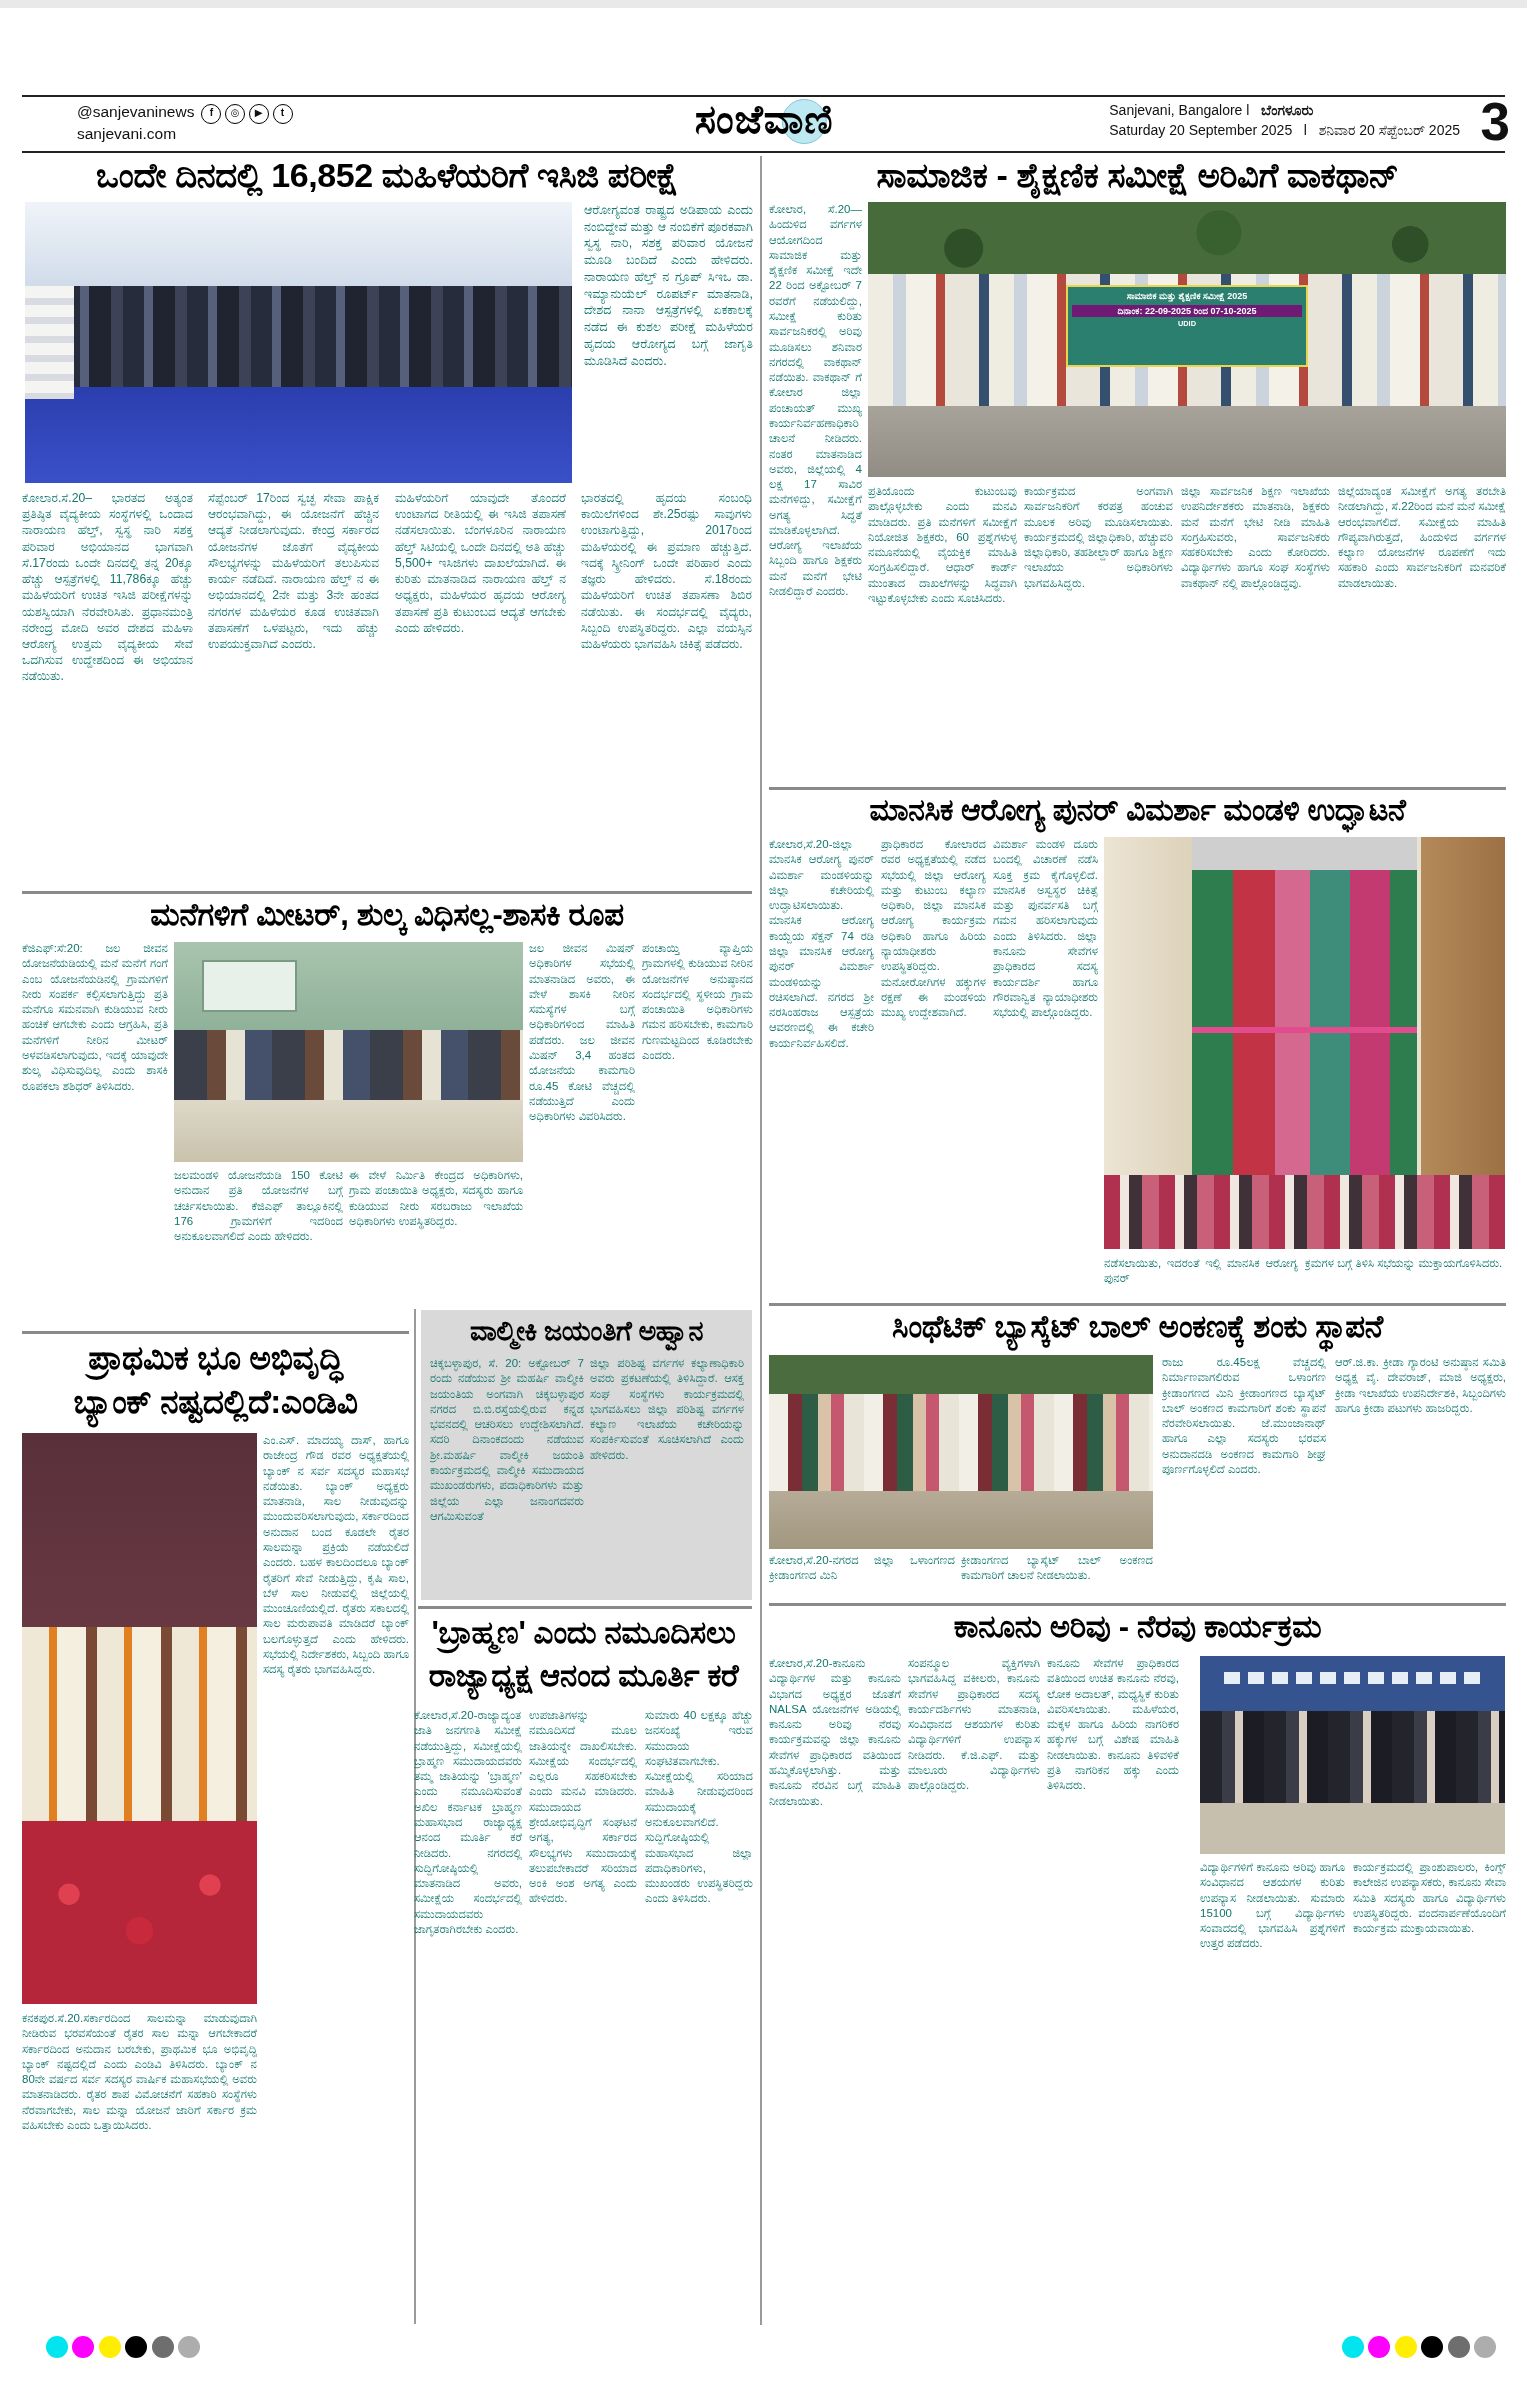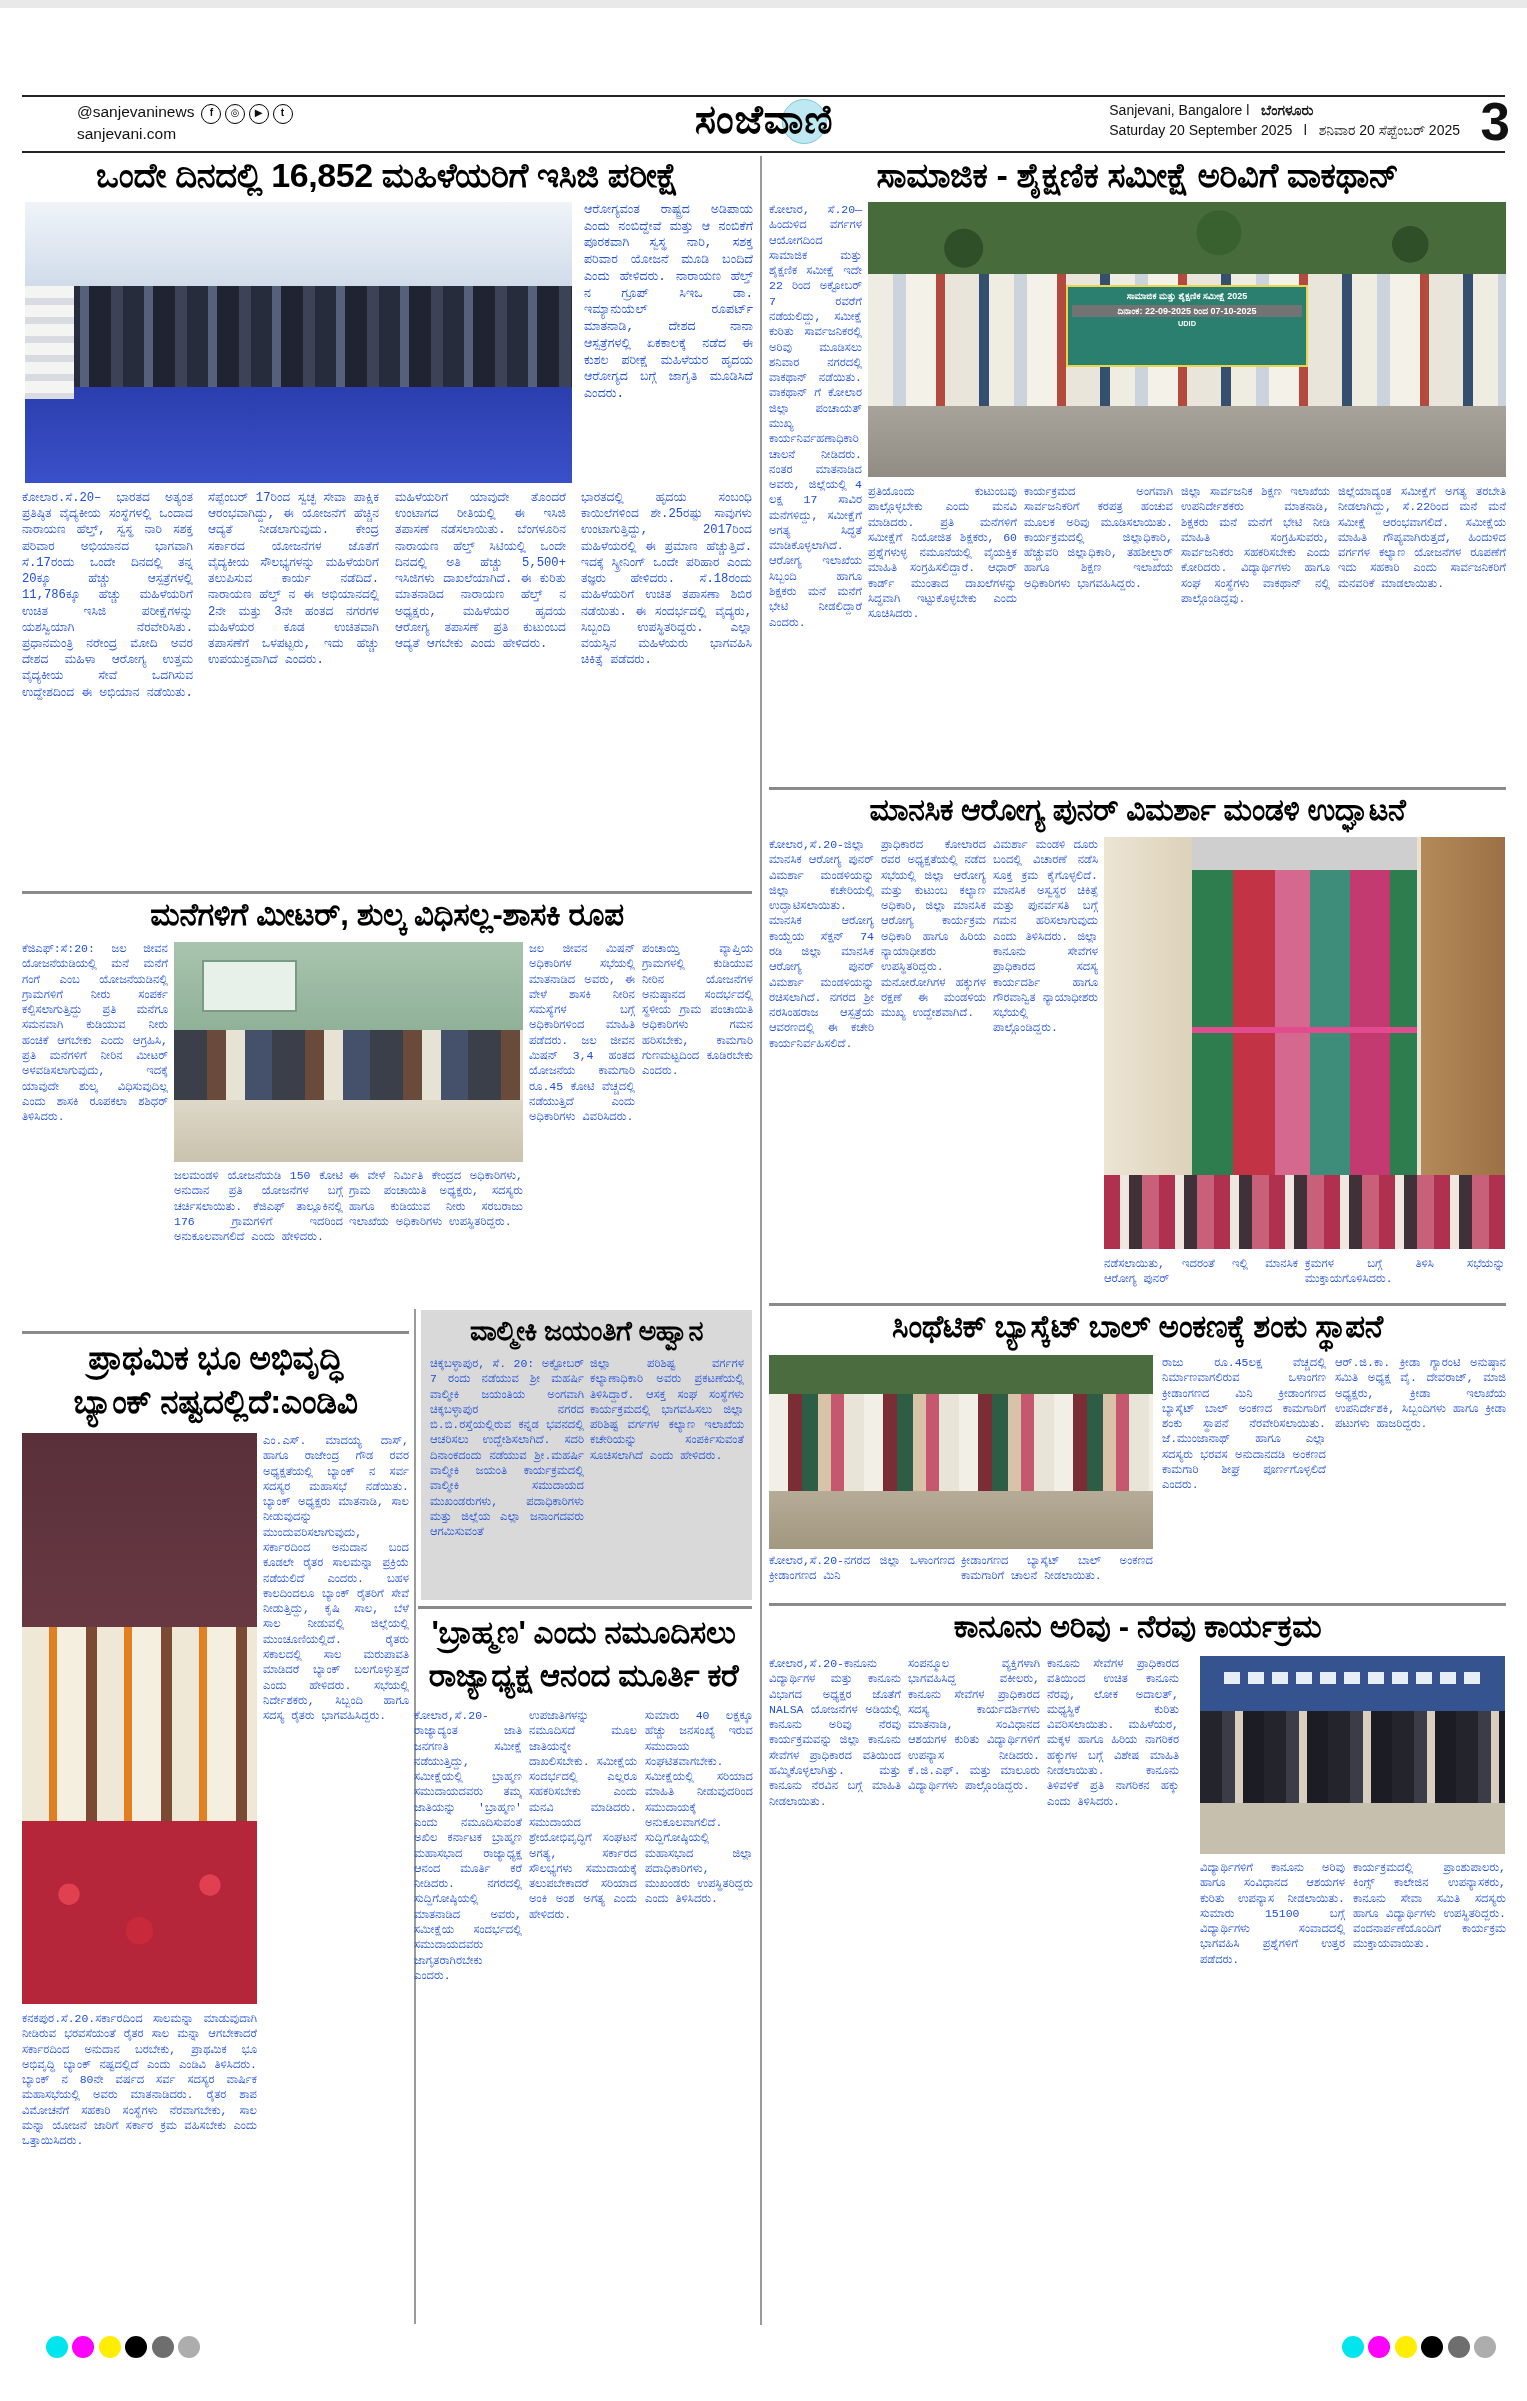--- a/index.html
+++ b/index.html
@@ -3,21 +3,21 @@
 <meta charset="utf-8">
 <style>
   html,body{margin:0;padding:0;background:#e9e9e9;}
   #page{position:relative;width:1528px;height:2401px;background:#ffffff;margin:8px auto;
         font-family:"Liberation Sans","DejaVu Sans",sans-serif;color:#111;overflow:hidden;}
   .abs{position:absolute;}
   .rule{background:#8a8a8a;}
   .rule-dark{background:#222;}
   .vrule{background:#9a9a9a;}
   .headline{font-weight:800;text-align:center;color:#000;letter-spacing:-0.4px;line-height:1.08;}
-  .col{text-align:justify;font-size:12.2px;line-height:1.33;overflow:hidden;word-break:break-word;color:#1d4ed8;font-family:Liberation Mono, monospace;}
+  .col{text-align:justify;font-size:12.2px;line-height:1.33;overflow:hidden;word-break:break-word;color:#0f766e;}
   .col-sm{font-size:11.5px;}
   .hdr-small{font-size:15.5px;color:#111;}
   .hdr-right{font-size:14px;line-height:1.45;white-space:nowrap;}
   .logo{font-weight:900;font-size:40px;letter-spacing:0.7px;color:#000;position:relative;z-index:2;}
   .logo-dot{position:absolute;width:43px;height:43px;border-radius:50%;background:#bfe9f2;border:1.5px solid #7fc7d8;z-index:1;}
   .soc{display:inline-block;width:18px;height:18px;border:1.5px solid #000;border-radius:50%;
        text-align:center;line-height:16.3px;font-size:10.3px;font-weight:700;margin-left:3.7px;vertical-align:middle;}
   .pagenum{font-size:53px;font-weight:700;line-height:1;}
   .photo{overflow:hidden;background:#cfcfcf;}
   .graybox{background:#d9d9d9;}
@@ -126,21 +126,21 @@
   <div class="abs headline" style="left:769px;top:149px;width:737px;font-size:34px;">ಸಾಮಾಜಿಕ - ಶೈಕ್ಷಣಿಕ ಸಮೀಕ್ಷೆ ಅರಿವಿಗೆ ವಾಕಥಾನ್</div>
 
   <div class="abs col col-sm" style="left:769px;top:194px;width:93px;height:582px;">ಕೋಲಾರ, ಸೆ.20—ಹಿಂದುಳಿದ ವರ್ಗಗಳ ಆಯೋಗದಿಂದ ಸಾಮಾಜಿಕ ಮತ್ತು ಶೈಕ್ಷಣಿಕ ಸಮೀಕ್ಷೆ ಇದೇ 22 ರಿಂದ ಅಕ್ಟೋಬರ್ 7 ರವರೆಗೆ ನಡೆಯಲಿದ್ದು, ಸಮೀಕ್ಷೆ ಕುರಿತು ಸಾರ್ವಜನಿಕರಲ್ಲಿ ಅರಿವು ಮೂಡಿಸಲು ಶನಿವಾರ ನಗರದಲ್ಲಿ ವಾಕಥಾನ್ ನಡೆಯಿತು. ವಾಕಥಾನ್ ಗೆ ಕೋಲಾರ ಜಿಲ್ಲಾ ಪಂಚಾಯತ್ ಮುಖ್ಯ ಕಾರ್ಯನಿರ್ವಹಣಾಧಿಕಾರಿ ಚಾಲನೆ ನೀಡಿದರು. ನಂತರ ಮಾತನಾಡಿದ ಅವರು, ಜಿಲ್ಲೆಯಲ್ಲಿ 4 ಲಕ್ಷ 17 ಸಾವಿರ ಮನೆಗಳಿದ್ದು, ಸಮೀಕ್ಷೆಗೆ ಅಗತ್ಯ ಸಿದ್ಧತೆ ಮಾಡಿಕೊಳ್ಳಲಾಗಿದೆ. ಆರೋಗ್ಯ ಇಲಾಖೆಯ ಸಿಬ್ಬಂದಿ ಹಾಗೂ ಶಿಕ್ಷಕರು ಮನೆ ಮನೆಗೆ ಭೇಟಿ ನೀಡಲಿದ್ದಾರೆ ಎಂದರು.</div>
 
   <div class="abs photo" style="left:868px;top:194px;width:638px;height:275px;">
     <div class="abs" style="left:0;top:0;width:100%;height:28%;background:radial-gradient(circle at 15% 60%,#2e4f28 0 19px,transparent 20px),radial-gradient(circle at 55% 40%,#39612f 0 22px,transparent 23px),radial-gradient(circle at 85% 55%,#2e4f28 0 18px,transparent 18.5px),#476b3a;"></div>
     <div class="abs" style="left:0;top:26%;width:100%;height:50%;background:repeating-linear-gradient(90deg,#efece2 0 25px,#cbd4dd 25px 38px,#f4f1e8 38px 68px,#b44a3e 68px 77px,#e9e5da 77px 111px,#35506e 111px 121px);"></div>
     <div class="abs" style="left:0;top:74%;width:100%;height:26%;background:linear-gradient(#a7a29a,#918c84);"></div>
     <div class="abs" style="left:31%;top:30%;width:38%;height:30%;background:#2a7f6f;border:2.2px solid #e8d44d;padding:3px 4.4px;box-sizing:border-box;">
       <div class="banner-txt">ಸಾಮಾಜಿಕ ಮತ್ತು ಶೈಕ್ಷಣಿಕ ಸಮೀಕ್ಷೆ 2025</div>
-      <div class="banner-txt" style="background:#737373;margin-top:3px;">ದಿನಾಂಕ: 22-09-2025 ರಿಂದ 07-10-2025</div>
+      <div class="banner-txt" style="background:#701a75;margin-top:3px;">ದಿನಾಂಕ: 22-09-2025 ರಿಂದ 07-10-2025</div>
       <div class="banner-txt" style="font-size:7.4px;margin-top:2.2px;">UDID</div>
     </div>
   </div>
 
   <div class="abs col col-sm" style="left:868px;top:476px;width:149px;height:299px;">ಪ್ರತಿಯೊಂದು ಕುಟುಂಬವು ಪಾಲ್ಗೊಳ್ಳಬೇಕು ಎಂದು ಮನವಿ ಮಾಡಿದರು. ಪ್ರತಿ ಮನೆಗಳಿಗೆ ಸಮೀಕ್ಷೆಗೆ ನಿಯೋಜಿತ ಶಿಕ್ಷಕರು, 60 ಪ್ರಶ್ನೆಗಳುಳ್ಳ ನಮೂನೆಯಲ್ಲಿ ವೈಯಕ್ತಿಕ ಮಾಹಿತಿ ಸಂಗ್ರಹಿಸಲಿದ್ದಾರೆ. ಆಧಾರ್ ಕಾರ್ಡ್ ಮುಂತಾದ ದಾಖಲೆಗಳನ್ನು ಸಿದ್ಧವಾಗಿ ಇಟ್ಟುಕೊಳ್ಳಬೇಕು ಎಂದು ಸೂಚಿಸಿದರು.</div>
   <div class="abs col col-sm" style="left:1024px;top:476px;width:149px;height:299px;">ಕಾರ್ಯಕ್ರಮದ ಅಂಗವಾಗಿ ಸಾರ್ವಜನಿಕರಿಗೆ ಕರಪತ್ರ ಹಂಚುವ ಮೂಲಕ ಅರಿವು ಮೂಡಿಸಲಾಯಿತು. ಕಾರ್ಯಕ್ರಮದಲ್ಲಿ ಜಿಲ್ಲಾಧಿಕಾರಿ, ಹೆಚ್ಚುವರಿ ಜಿಲ್ಲಾಧಿಕಾರಿ, ತಹಶೀಲ್ದಾರ್ ಹಾಗೂ ಶಿಕ್ಷಣ ಇಲಾಖೆಯ ಅಧಿಕಾರಿಗಳು ಭಾಗವಹಿಸಿದ್ದರು.</div>
   <div class="abs col col-sm" style="left:1181px;top:476px;width:149px;height:299px;">ಜಿಲ್ಲಾ ಸಾರ್ವಜನಿಕ ಶಿಕ್ಷಣ ಇಲಾಖೆಯ ಉಪನಿರ್ದೇಶಕರು ಮಾತನಾಡಿ, ಶಿಕ್ಷಕರು ಮನೆ ಮನೆಗೆ ಭೇಟಿ ನೀಡಿ ಮಾಹಿತಿ ಸಂಗ್ರಹಿಸುವರು, ಸಾರ್ವಜನಿಕರು ಸಹಕರಿಸಬೇಕು ಎಂದು ಕೋರಿದರು. ವಿದ್ಯಾರ್ಥಿಗಳು ಹಾಗೂ ಸಂಘ ಸಂಸ್ಥೆಗಳು ವಾಕಥಾನ್ ನಲ್ಲಿ ಪಾಲ್ಗೊಂಡಿದ್ದವು.</div>
   <div class="abs col col-sm" style="left:1338px;top:476px;width:168px;height:299px;">ಜಿಲ್ಲೆಯಾದ್ಯಂತ ಸಮೀಕ್ಷೆಗೆ ಅಗತ್ಯ ತರಬೇತಿ ನೀಡಲಾಗಿದ್ದು, ಸೆ.22ರಿಂದ ಮನೆ ಮನೆ ಸಮೀಕ್ಷೆ ಆರಂಭವಾಗಲಿದೆ. ಸಮೀಕ್ಷೆಯ ಮಾಹಿತಿ ಗೌಪ್ಯವಾಗಿರುತ್ತದೆ, ಹಿಂದುಳಿದ ವರ್ಗಗಳ ಕಲ್ಯಾಣ ಯೋಜನೆಗಳ ರೂಪಣೆಗೆ ಇದು ಸಹಕಾರಿ ಎಂದು ಸಾರ್ವಜನಿಕರಿಗೆ ಮನವರಿಕೆ ಮಾಡಲಾಯಿತು.</div>
 
   <div class="abs rule" style="left:769px;top:779px;width:737px;height:3px;"></div>

